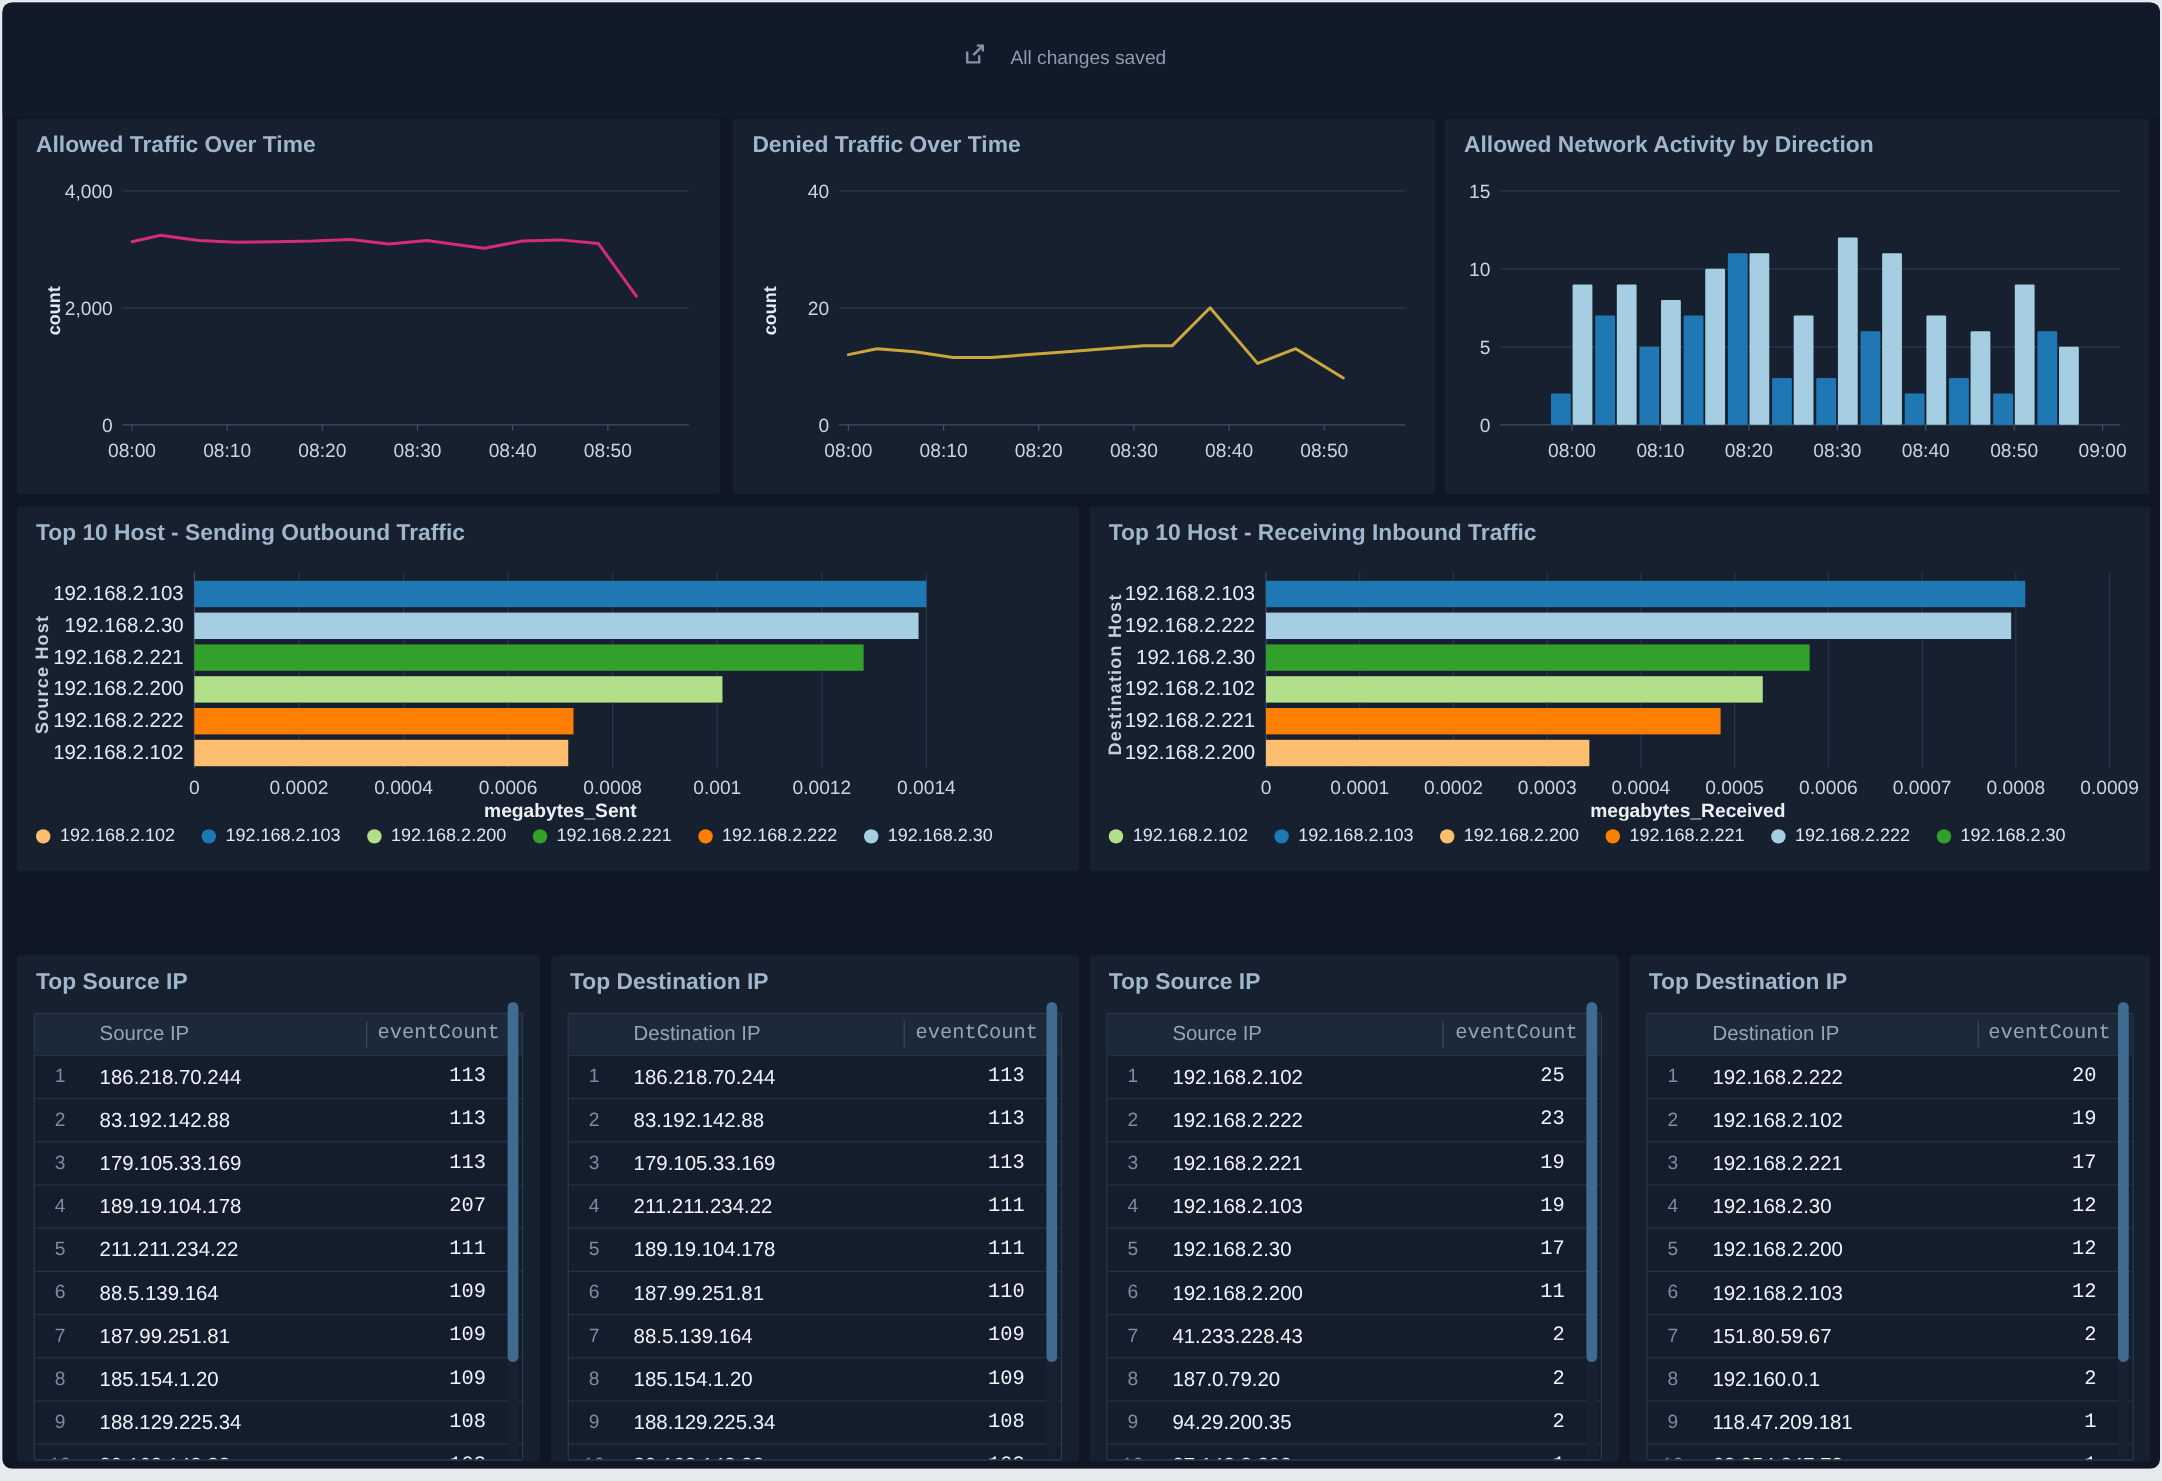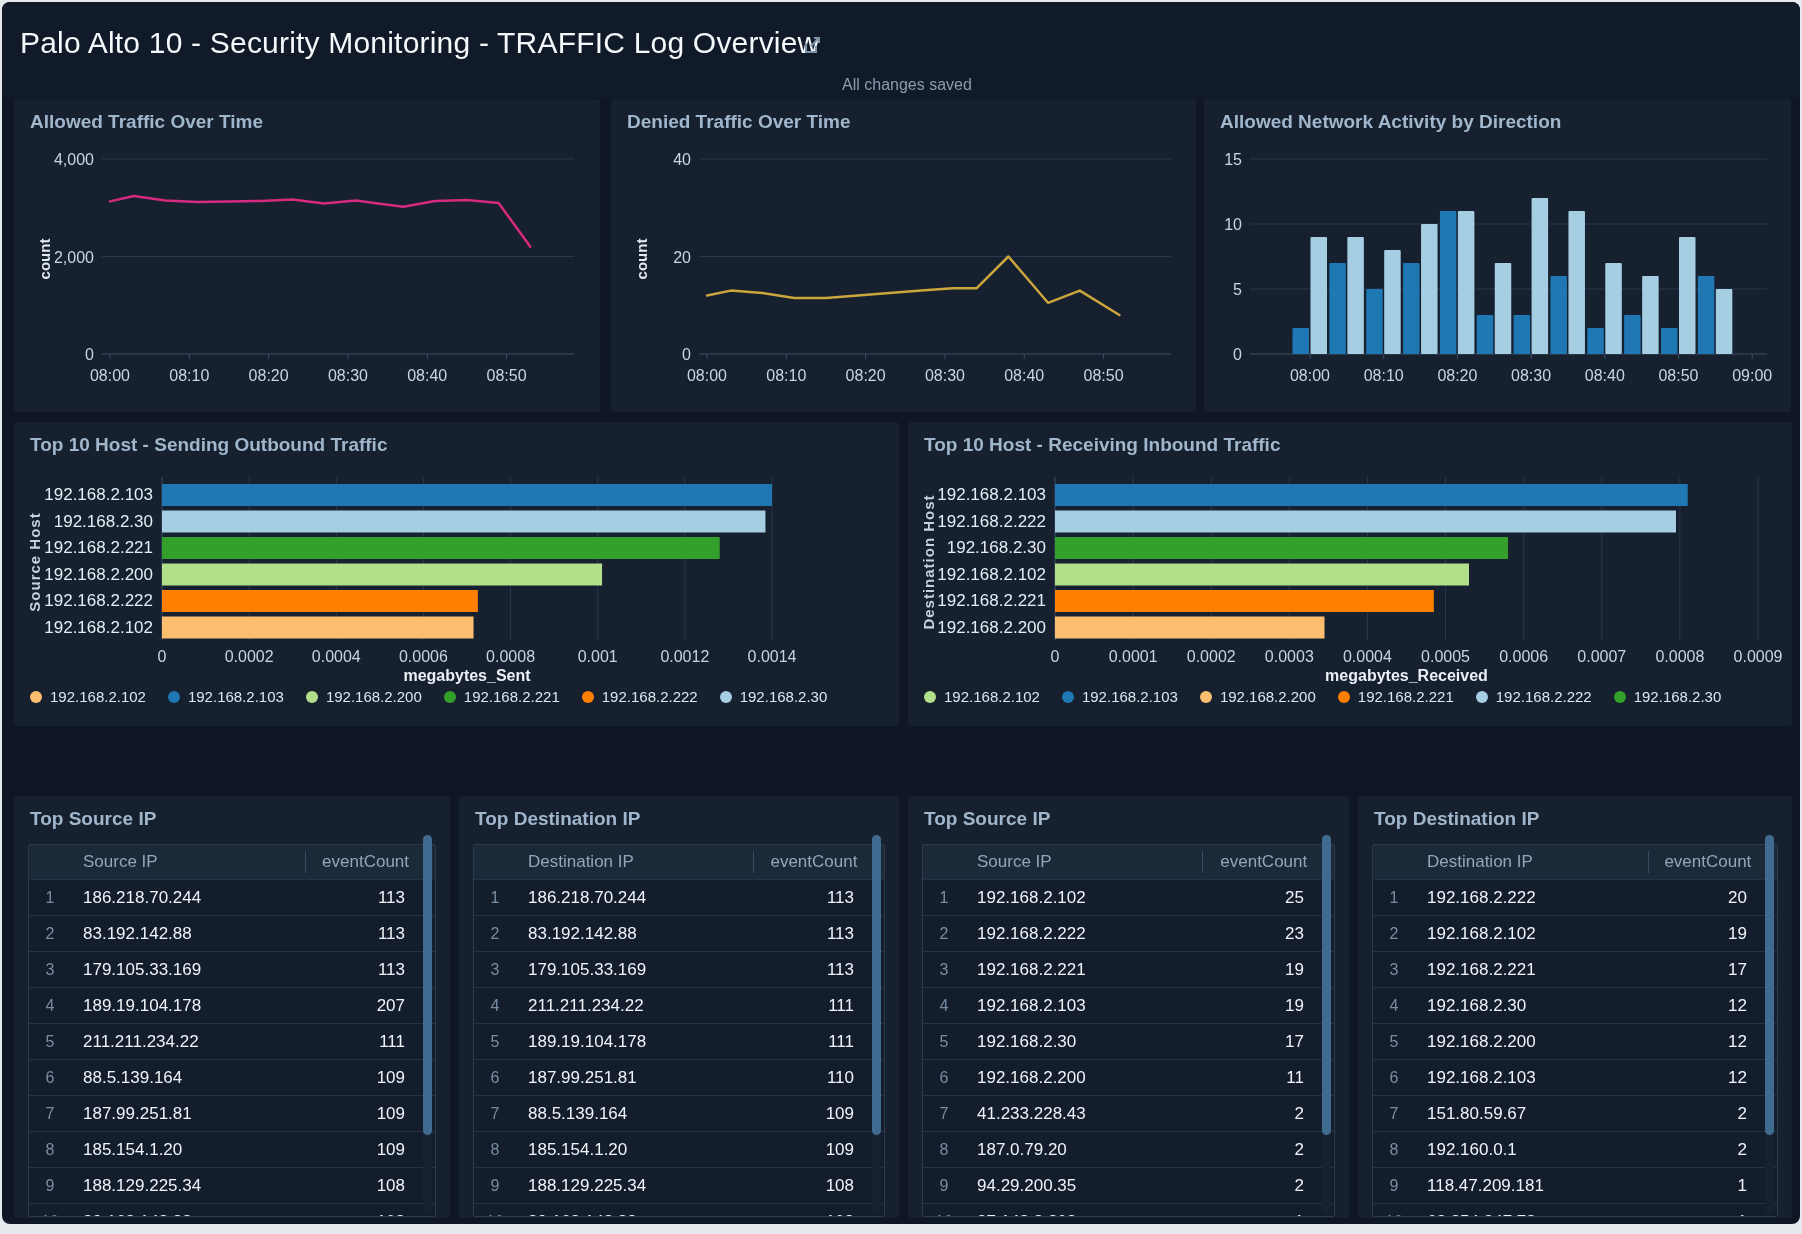--- a/index.html
+++ b/index.html
@@ -4,21 +4,21 @@
 <style>
   html,body{margin:0;padding:0;background:#e6e9ed;}
   .frame{position:relative;width:1802px;height:1234px;background:#e6e9ed;overflow:hidden;
          font-family:"Liberation Sans",sans-serif;}
   .screen{position:absolute;left:2px;top:2px;width:1798px;height:1222px;background:#0f1724;
           border-radius:8px;overflow:hidden;}
   
   .hdr{position:absolute;left:0;top:0;width:100%;height:96px;background:#101a28;}
   .hdr-title{position:absolute;left:18px;top:24px;font-size:30px;font-weight:500;color:#f5f8fb;letter-spacing:.2px;}
   .share-ic{position:absolute;left:800px;top:33px;width:22px;height:22px;cursor:pointer;}
-  .saved{position:absolute;left:840px;top:38px;font-size:16px;color:#8c9cae;margin-top:36px;}
+  .saved{position:absolute;left:840px;top:38px;font-size:16px;color:#8c9cae;}
   .hdr-right{position:absolute;right:14px;top:26px;height:40px;display:flex;align-items:center;gap:18px;}
   .timebox{display:flex;align-items:center;gap:8px;cursor:pointer;}
   .timelabel{font-size:19px;color:#c7d2de;}
   .hicon{width:22px;height:22px;cursor:pointer;display:block;}
   .kebab{font-size:24px;color:#8ba0b6;line-height:20px;cursor:pointer;padding:0 4px;letter-spacing:0;}
   .add-btn{background:#2160f0;color:#fff;font-size:16px;border:none;border-radius:4px;
            padding:9px 16px;cursor:pointer;font-family:inherit;}
   
   .panel{position:absolute;background:#16202e;border-radius:3px;}
   .panel-title{position:absolute;left:16px;top:12px;font-size:19px;font-weight:700;color:#a0b6cc;}
@@ -30,34 +30,33 @@
   
   .section-bar{position:absolute;height:38px;background:#14587d;border-radius:3px;
                line-height:38px;padding-left:16px;font-size:17px;color:#d6e4ef;font-weight:500;box-sizing:border-box;}
   
   .table-box{position:absolute;left:14px;right:14px;top:48px;height:371px;border:1px solid #2c3a4d;
              border-radius:2px;overflow:hidden;background:#131d2b;}
   .thead{display:flex;height:34px;background:#1c2938;color:#93a5ba;font-size:17px;align-items:center;}
   .trow{display:flex;height:35px;align-items:center;border-top:1px solid #263346;color:#eef4fa;font-size:17px;}
   .c-idx{width:42px;text-align:center;color:#7a8da3;font-size:16px;flex:none;}
   .c-ip{flex:1;padding-left:12px;}
-  .c-count{width:32%;flex:none;text-align:right;padding-right:30px;box-sizing:border-box;}
+  .c-count{width:32%;flex:none;text-align:right;padding-right:30px;box-sizing:border-box;font-family:Liberation Mono, monospace;}
   .thead .c-count{border-left:1px solid #3a4c64;height:22px;line-height:22px;text-align:center;padding-right:10px;}
   .sb-track{position:absolute;right:2px;top:37px;bottom:3px;width:9px;background:#17212f;border-radius:5px;}
   .sb-thumb{position:absolute;right:2px;top:39px;width:9px;height:300px;background:#3e6b8f;border-radius:5px;cursor:pointer;}
   .bottom-strip{position:absolute;left:0;right:0;bottom:0;height:10px;background:#e6e9ed;}
 </style>
 </head>
 <body>
 
 <div class="frame">
 <div class="screen">
 
   <div class="hdr">
-    <div class="hdr-title">Palo Alto 10 - Security Monitoring - TRAFFIC Log Overview</div>
     <svg class="share-ic" viewBox="0 0 22 22">
       <path d="M4 8 v9 h10 v-6" fill="none" stroke="#7f93a8" stroke-width="2"></path>
       <path d="M9 11 L17 3 M12 3 h5 v5" fill="none" stroke="#7f93a8" stroke-width="2"></path>
     </svg>
     <div class="saved">All changes saved</div>
   </div>
 
   <div class="panel" style="left:12px;top:97px;width:586px;height:313px">
     <div class="panel-title">Allowed Traffic Over Time</div>
     <svg id="svg-allowed" class="chart-svg" width="586" height="313">

